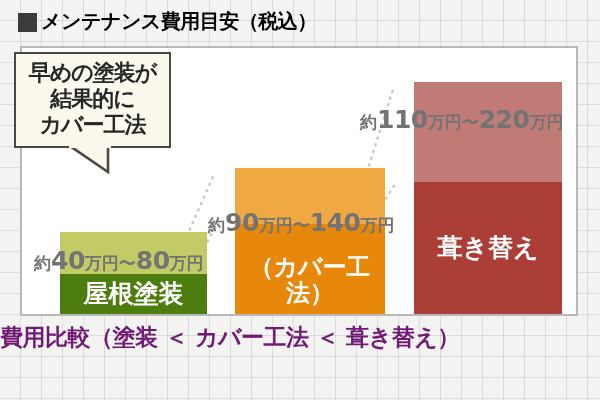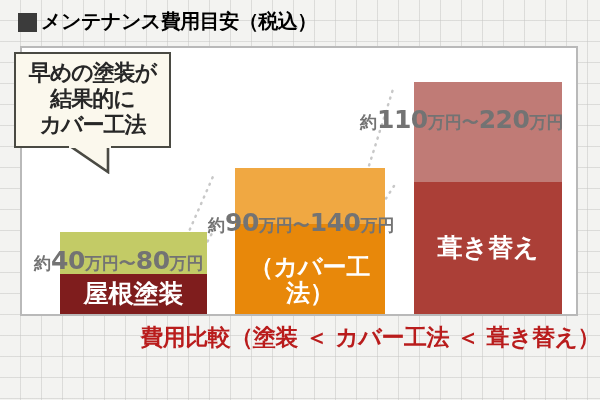--- a/index.html
+++ b/index.html
@@ -46,21 +46,21 @@
   .bar{position:absolute;bottom:0;box-sizing:border-box;}
   .bar .seg-top{width:100%;box-sizing:border-box;}
   .bar .seg-bot{
     width:100%;box-sizing:border-box;
     display:flex;align-items:center;justify-content:center;
     color:#ffffff;font-weight:700;text-align:center;line-height:1.05;
   }
 
   #bar-roof   {left:38px; width:147px; height:82px;}
   #bar-roof .seg-top{height:42px;background:#c3cb66;}
-  #bar-roof .seg-bot{height:40px;background:#7f1d1d;font-size:25px;}
+  #bar-roof .seg-bot{height:40px;background:#4d7c0f;font-size:25px;}
 
   #bar-cover  {left:213px;width:150px;height:146px;}
   #bar-cover .seg-top{height:56px;background:#f0a842;}
   #bar-cover .seg-bot{height:90px;background:#e8880a;font-size:24px;padding-bottom:2px;}
 
   #bar-replace{left:392px;width:148px;height:232px;}
   #bar-replace .seg-top{height:100px;background:#c07b76;}
   #bar-replace .seg-bot{height:132px;background:#ab3f37;font-size:25px;}
 
   
@@ -82,21 +82,21 @@
     font-size:22px;font-weight:700;line-height:1.18;
     letter-spacing:-1px;
   }
   .callout .tail{
     position:absolute;left:52px;bottom:-28px;width:44px;height:28px;
   }
 
   
   .footer{
     position:absolute;left:0;top:322px;width:600px;
-    text-align:right;color:#b91c1c;
+    text-align:left;color:#701a75;
     font-size:23px;font-weight:600;line-height:1.32;
     letter-spacing:-.5px;
   }
   .footer div{white-space:nowrap;}
 </style>
 </head>
 <body>
 
 <div id="grid-bg"></div>
 

